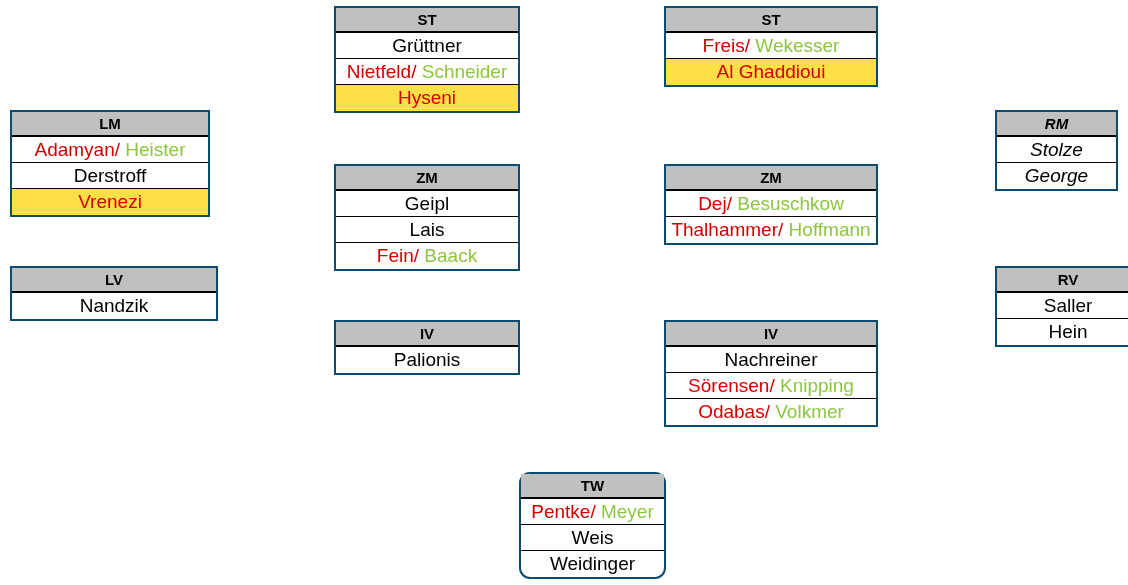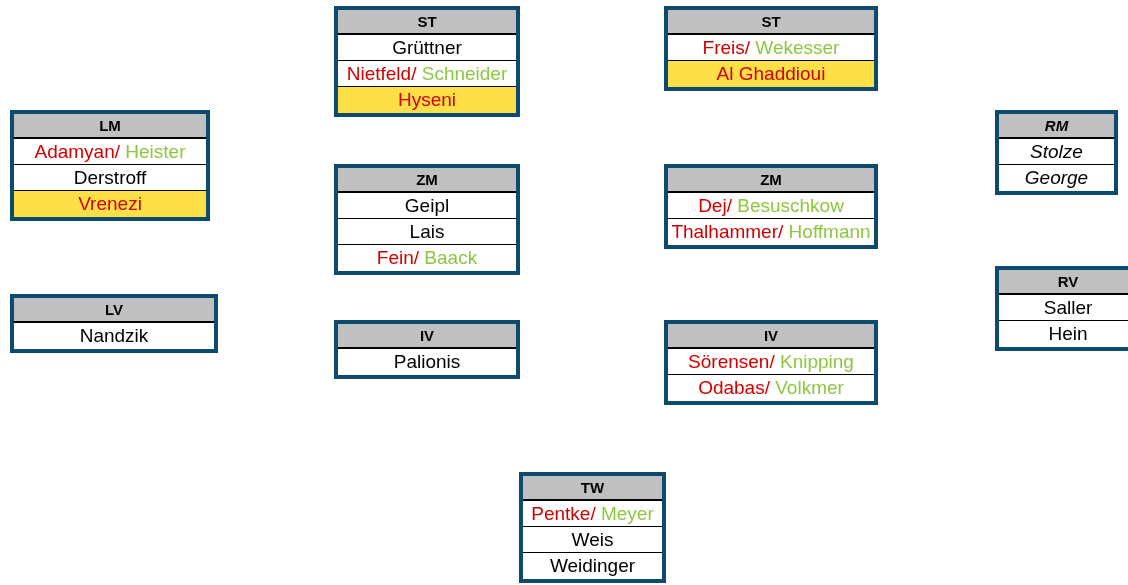--- a/index.html
+++ b/index.html
@@ -9,21 +9,21 @@
   }
   body {
     width: 1128px;
     height: 585px;
     position: relative;
     font-family: "Liberation Sans", sans-serif;
     overflow: hidden;
   }
   .pos-box {
     position: absolute;
-    border: 4px solid #0c4a6e;
+    border: 2px solid #0c4a6e;
     box-sizing: border-box;
     background: #ffffff;
   }
   .pos-header {
     background: #c0c0c0;
     font-weight: bold;
     font-size: 15px;
     color: #000000;
     text-align: center;
     line-height: 24px;
@@ -85,37 +85,38 @@
       <div class="pos-header">ZM</div>
       <div class="pos-row"><span class="name-plain">Geipl</span></div>
       <div class="pos-row"><span class="name-plain">Lais</span></div>
       <div class="pos-row"><span class="name-out">Fein</span><span class="sep">/</span> <span class="name-in">Baack</span></div>
     </div>
     <div class="pos-box" style="left: 664px; top: 164px; width: 214px;">
       <div class="pos-header">ZM</div>
       <div class="pos-row"><span class="name-out">Dej</span><span class="sep">/</span> <span class="name-in">Besuschkow</span></div>
       <div class="pos-row"><span class="name-out">Thalhammer</span><span class="sep">/</span> <span class="name-in">Hoffmann</span></div>
     </div>
-    <div class="pos-box" style="left: 10px; top: 266px; width: 208px; margin-top: 28px;">
+    <div class="pos-box" style="left: 10px; top: 266px; width: 208px;">
       <div class="pos-header">LV</div>
       <div class="pos-row"><span class="name-plain">Nandzik</span></div>
     </div>
     <div class="pos-box" style="left: 995px; top: 266px; width: 146px;">
       <div class="pos-header">RV</div>
       <div class="pos-row"><span class="name-plain">Saller</span></div>
       <div class="pos-row"><span class="name-plain">Hein</span></div>
     </div>
     <div class="pos-box" style="left: 334px; top: 320px; width: 186px;">
       <div class="pos-header">IV</div>
       <div class="pos-row"><span class="name-plain">Palionis</span></div>
     </div>
     <div class="pos-box" style="left: 664px; top: 320px; width: 214px;">
       <div class="pos-header">IV</div>
+      <div class="pos-row"><span class="name-plain">Nachreiner</span></div>
       <div class="pos-row"><span class="name-out">Sörensen</span><span class="sep">/</span> <span class="name-in">Knipping</span></div>
       <div class="pos-row"><span class="name-out">Odabas</span><span class="sep">/</span> <span class="name-in">Volkmer</span></div>
     </div>
-    <div class="pos-box" style="left: 519px; top: 472px; width: 147px;">
+    <div class="pos-box" style="left: 519px; top: 472px; width: 147px; border-radius: 11px;">
       <div class="pos-header">TW</div>
       <div class="pos-row"><span class="name-out">Pentke</span><span class="sep">/</span> <span class="name-in">Meyer</span></div>
       <div class="pos-row"><span class="name-plain">Weis</span></div>
       <div class="pos-row"><span class="name-plain">Weidinger</span></div>
     </div>
   </div>
 
 </body></html>

